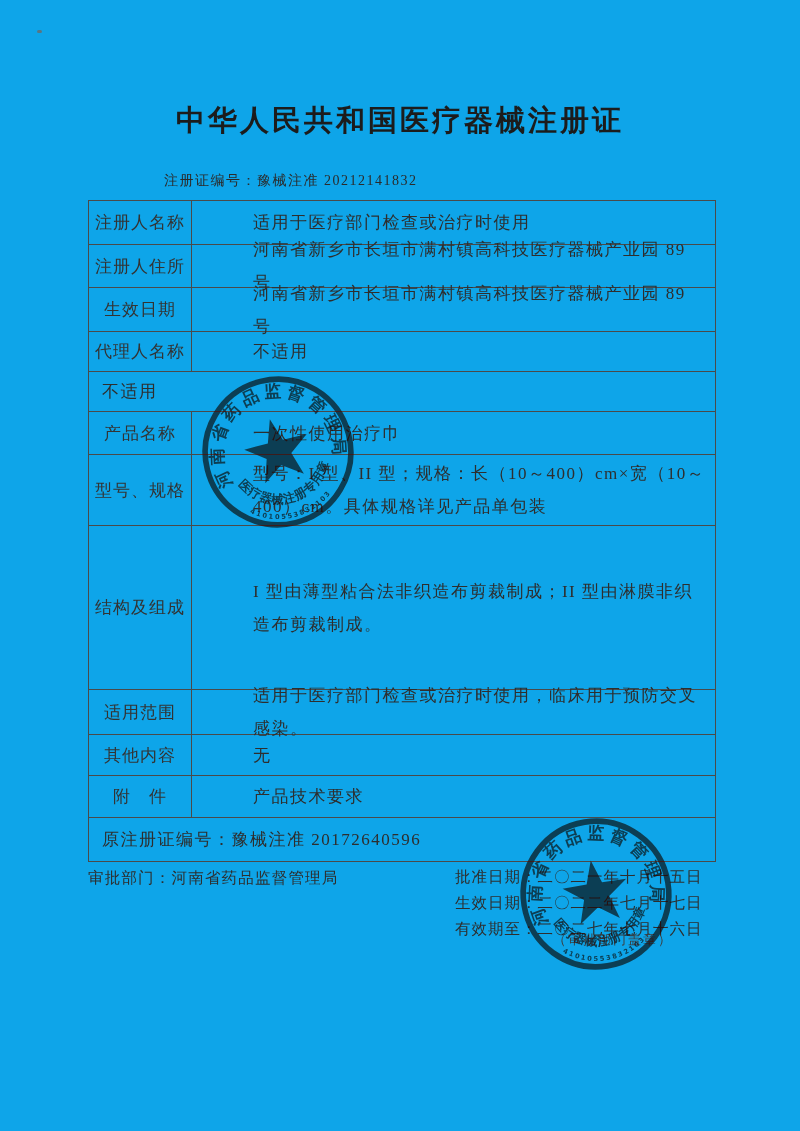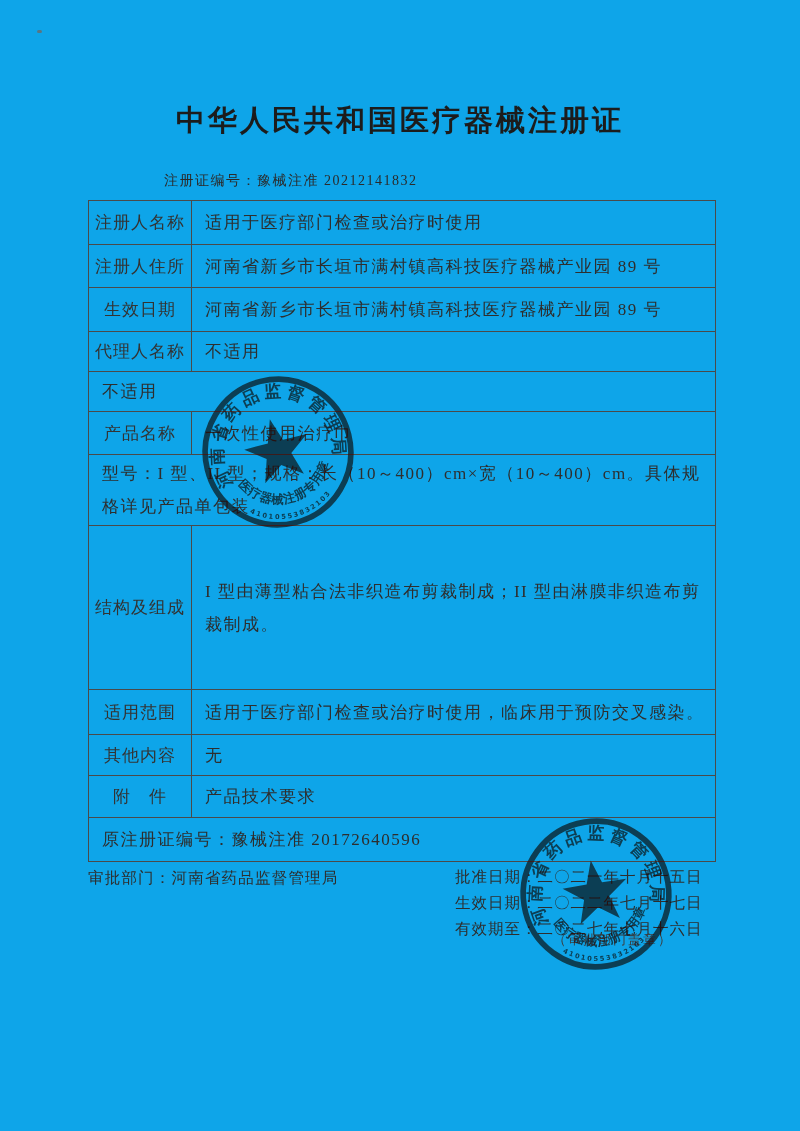--- a/index.html
+++ b/index.html
@@ -12,21 +12,21 @@
     position:absolute;left:0;top:101px;width:100%;text-align:center;
     font-size:29px;font-weight:bold;letter-spacing:3px;color:#1c1c1c;
   }
   .certno{
     position:absolute;left:120px;top:172px;font-size:14px;letter-spacing:1.5px;color:#2b2b2b;margin-left:44px;
   }
   .regtable{
     position:absolute;left:88px;top:200px;width:628px;box-sizing:border-box;
     border:1px solid #4a4a4a;
   }
-  .tr{display:flex;border-bottom:1px solid #4a4a4a;box-sizing:border-box;}
+  .tr{display:flex;border-bottom:1px solid #4a4a4a;box-sizing:border-box;gap:48px;}
   .tr:last-child{border-bottom:none;}
   .th{
     width:103px;flex:0 0 103px;border-right:1px solid #4a4a4a;box-sizing:border-box;
     display:flex;align-items:center;justify-content:center;text-align:center;
     font-size:17px;letter-spacing:1px;color:#333;padding:0 3px;
   }
   .td{
     flex:1;display:flex;align-items:center;box-sizing:border-box;
     padding:3px 8px 3px 13px;font-size:17px;letter-spacing:1.5px;line-height:33px;color:#2e2e2e;
   }
@@ -90,20 +90,21 @@
       <div class="td">不适用</div>
     </div>
     <div class="tr">
       <div class="td">不适用</div>
     </div>
     <div class="tr">
       <div class="th">产品名称</div>
       <div class="td">一次性使用治疗巾</div>
     </div>
     <div class="tr">
+      <div class="th">型号、规格</div>
       <div class="td">型号：I 型、II 型；规格：长（10～400）cm×宽（10～400）cm。具体规格详见产品单包装</div>
     </div>
     <div class="tr">
       <div class="th">结构及组成</div>
       <div class="td">I 型由薄型粘合法非织造布剪裁制成；II 型由淋膜非织造布剪裁制成。</div>
     </div>
     <div class="tr">
       <div class="th">适用范围</div>
       <div class="td">适用于医疗部门检查或治疗时使用，临床用于预防交叉感染。</div>
     </div>

